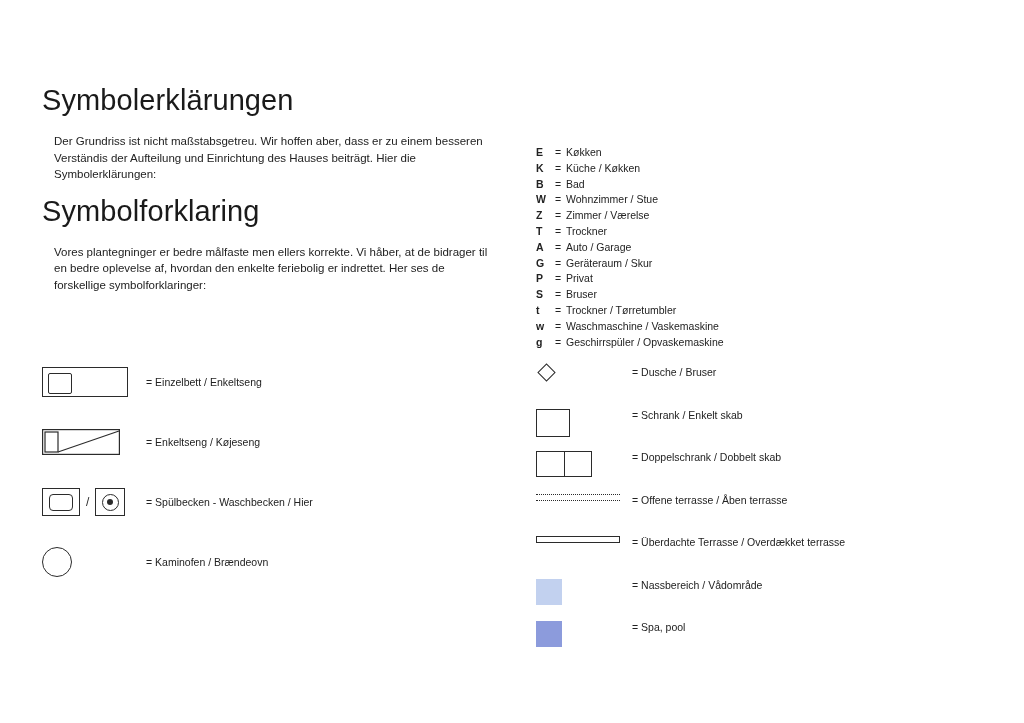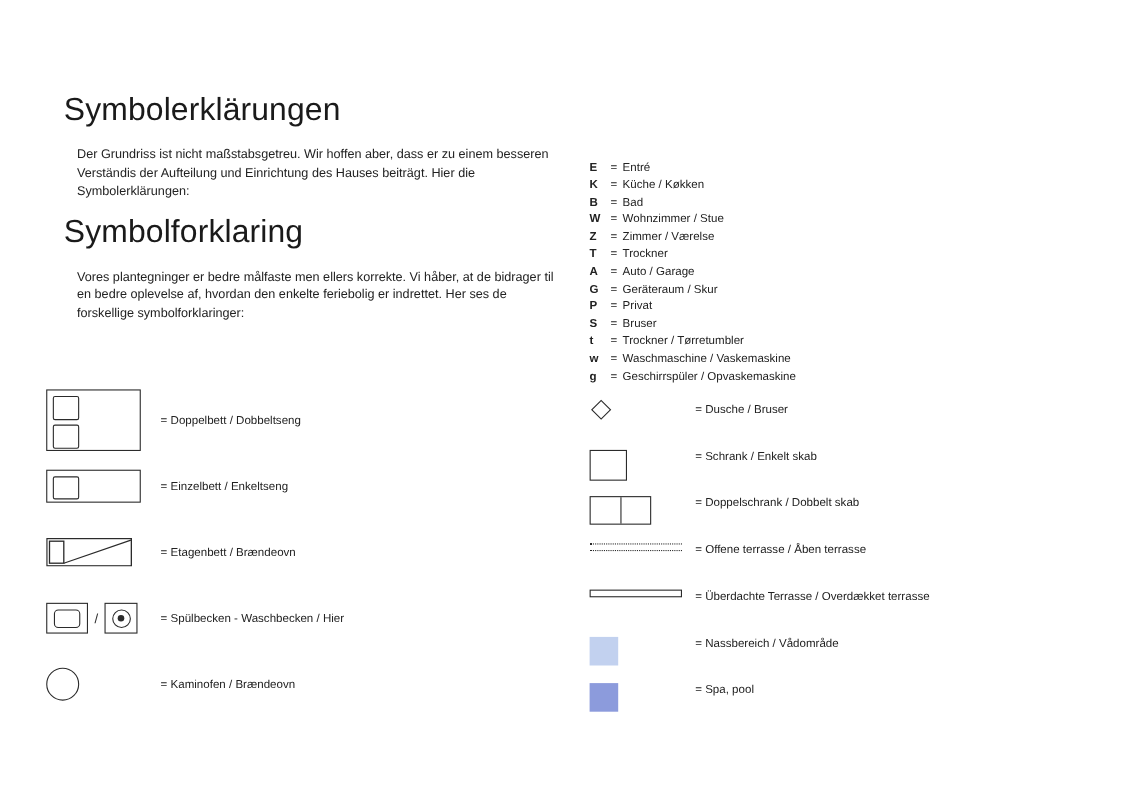--- a/index.html
+++ b/index.html
@@ -12,21 +12,21 @@
   }
   .page {
     position: relative;
     width: 1024px;
     height: 723px;
     overflow: hidden;
   }
   
   .left-col {
     position: absolute;
-    left: 58px;
+    left: 42px;
     top: 84px;
     width: 480px;
   }
   h1.title {
     font-size: 29px;
     font-weight: 400;
     letter-spacing: 0.1px;
     margin: 0 0 16px 0;
     color: #1a1a1a;
   }
@@ -239,46 +239,39 @@
     <h1 class="title">Symbolerklärungen</h1>
     <p class="intro">Der Grundriss ist nicht maßstabsgetreu. Wir hoffen aber, dass er zu einem besseren Verständis der Aufteilung und Einrichtung des Hauses beiträgt.
 Hier die Symbolerklärungen:</p>
     <h1 class="title second">Symbolforklaring</h1>
     <p class="intro">Vores plantegninger er bedre målfaste men ellers korrekte. Vi håber, at de bidrager til en bedre oplevelse af, hvordan den enkelte feriebolig er indrettet.
 Her ses de forskellige symbolforklaringer:</p>
   </div>
 
   <div class="sym-list">
 
-    <div class="sym-row">
-      <div class="sym-art">
-        <div class="bed-double"></div>
-      </div>
-      <div class="sym-gap"></div>
-      <div class="sym-label">= Doppelbett / Dobbeltseng</div>
-    </div>
 
     <div class="sym-row">
       <div class="sym-art">
         <div class="bed-single"></div>
       </div>
       <div class="sym-gap"></div>
       <div class="sym-label">= Einzelbett / Enkeltseng</div>
     </div>
 
     <div class="sym-row">
       <div class="sym-art">
         <svg class="bunk" viewBox="0 0 78 26" width="78" height="26">
           <rect x="0.6" y="0.6" width="76.8" height="24.8" fill="#fff" stroke="#2b2b2b" stroke-width="1.2"></rect>
           <rect x="3" y="3" width="13" height="20" fill="#fff" stroke="#2b2b2b" stroke-width="1.2"></rect>
           <line x1="16" y1="23" x2="77" y2="2" stroke="#2b2b2b" stroke-width="1.1"></line>
         </svg>
       </div>
       <div class="sym-gap"></div>
-      <div class="sym-label">= Etagenbett / Brændeovn</div>
+      <div class="sym-label">= Enkeltseng / Køjeseng</div>
     </div>
 
     <div class="sym-row">
       <div class="sym-art sink-group">
         <div class="sink-rect">
             <div class="inner"></div>
           </div>
         <div class="slash">/</div>
         <div class="sink-round">
             <div class="circ">
@@ -297,21 +290,21 @@
       <div class="sym-gap"></div>
       <div class="sym-label">= Kaminofen / Brændeovn</div>
     </div>
 
   </div>
 
   <div class="abbr-block">
     <div class="abbr-row">
       <span class="abbr-key">E</span>
       <span class="abbr-eq">=</span>
-      <span class="abbr-val">Entré</span>
+      <span class="abbr-val">Køkken</span>
     </div>
     <div class="abbr-row">
       <span class="abbr-key">K</span>
       <span class="abbr-eq">=</span>
       <span class="abbr-val">Küche / Køkken</span>
     </div>
     <div class="abbr-row">
       <span class="abbr-key">B</span>
       <span class="abbr-eq">=</span>
       <span class="abbr-val">Bad</span>

